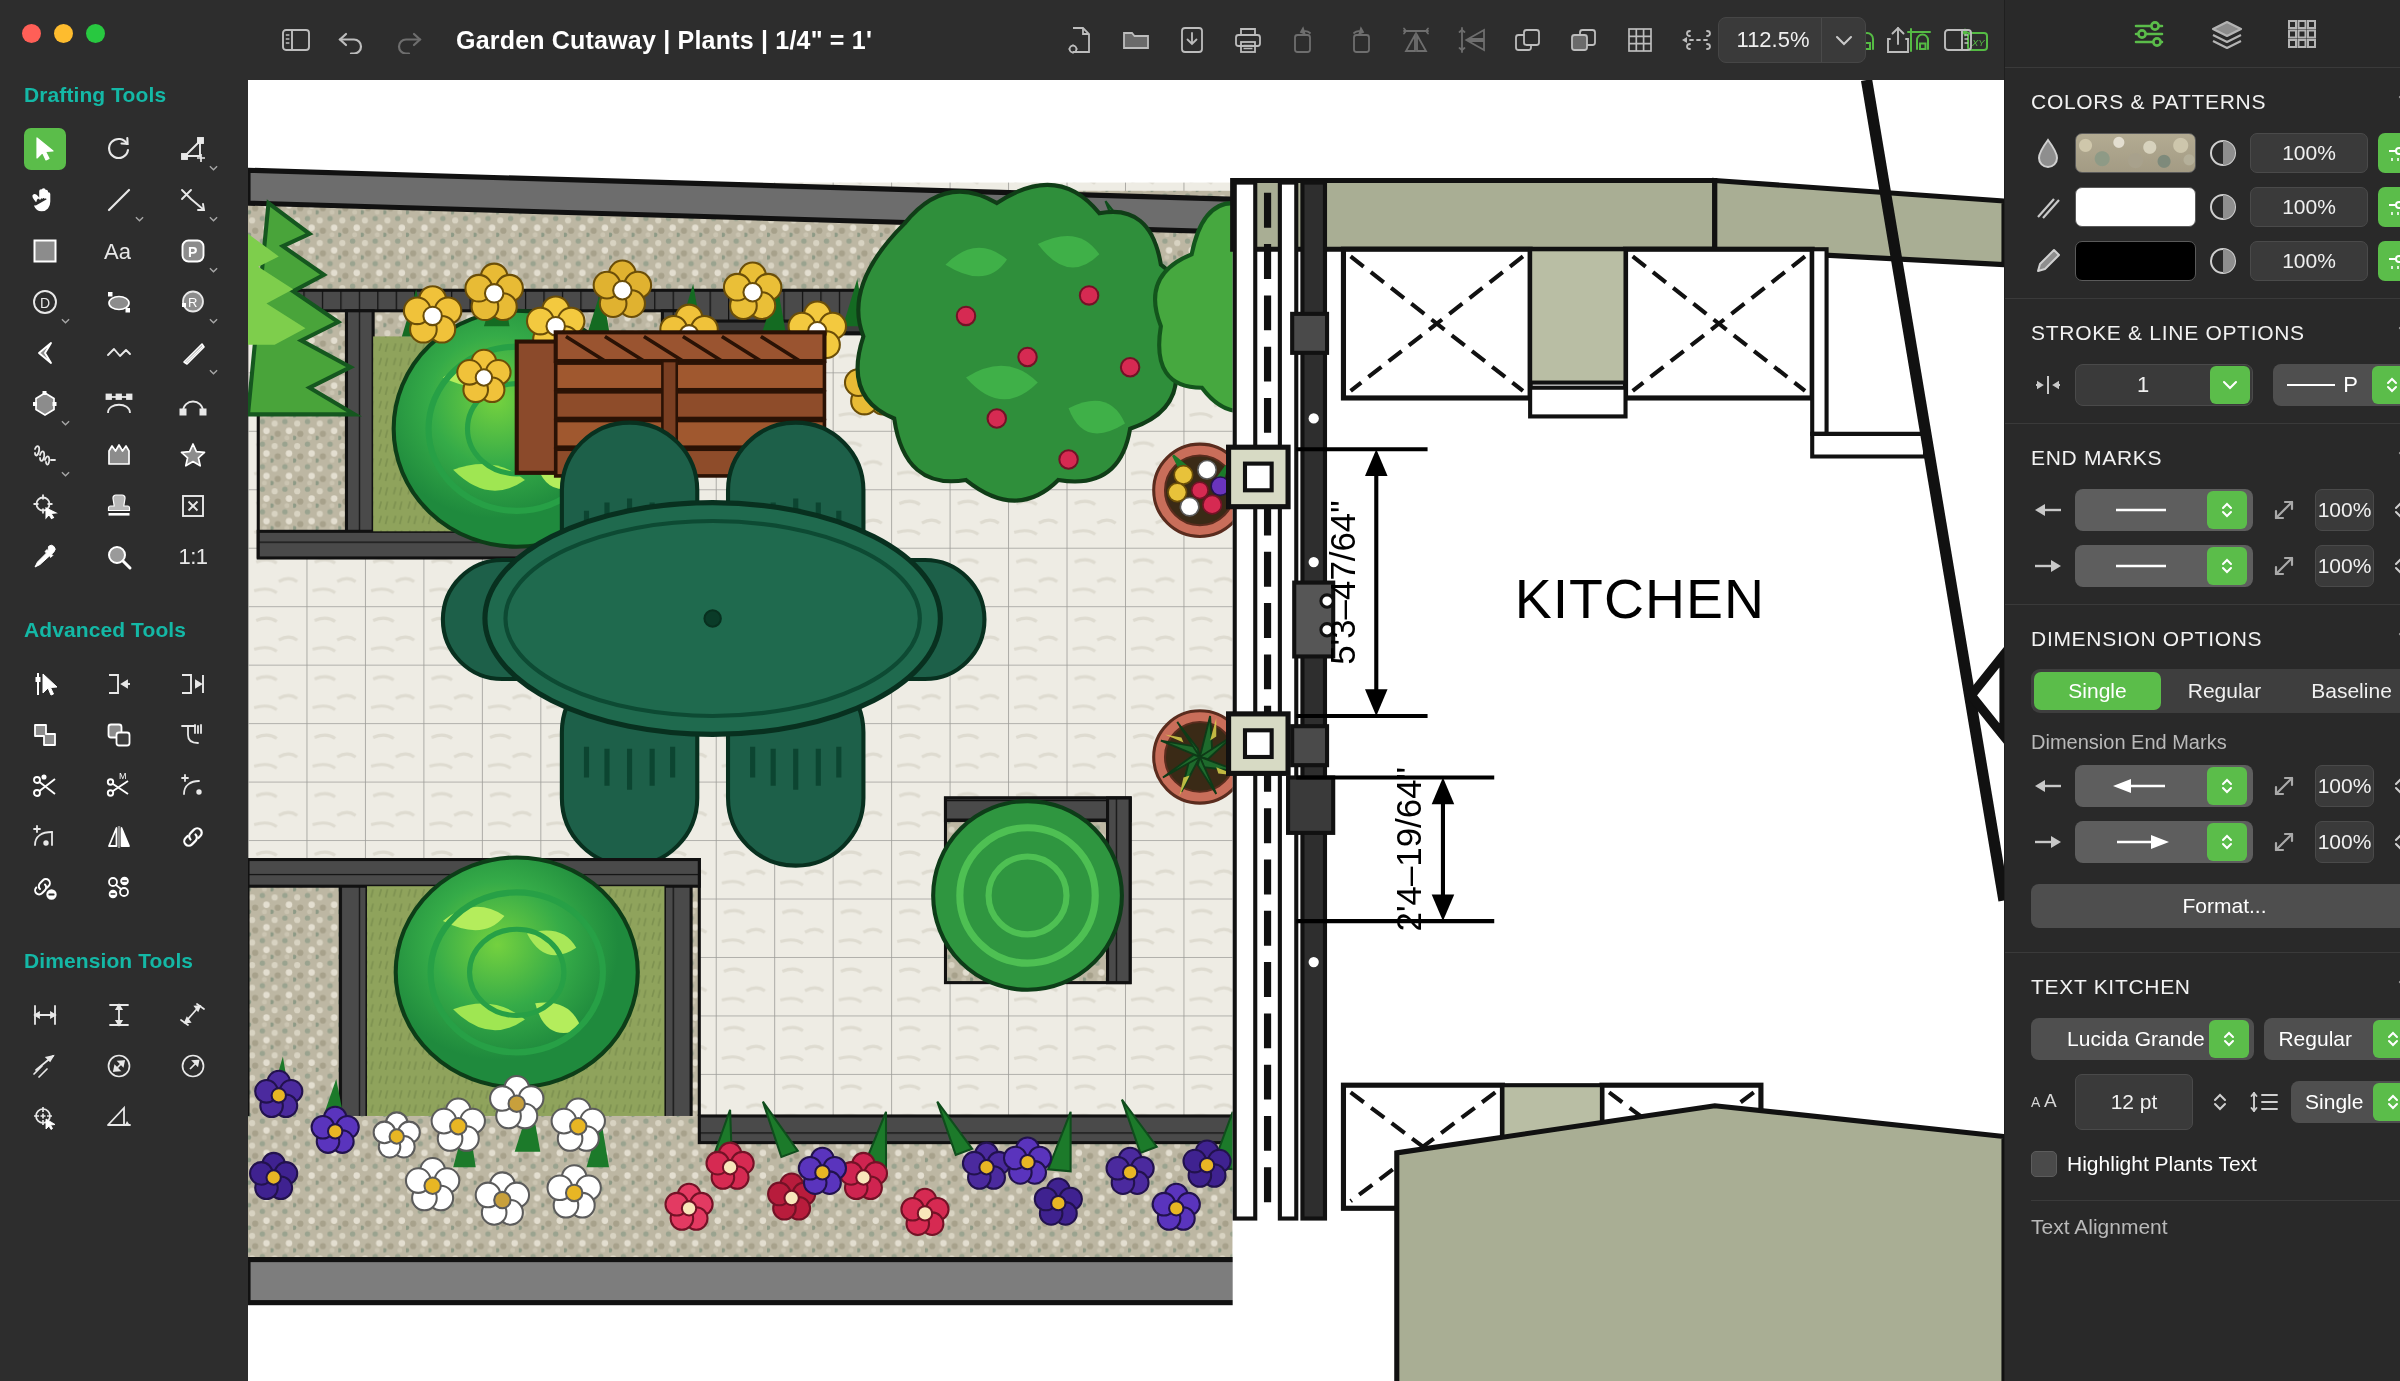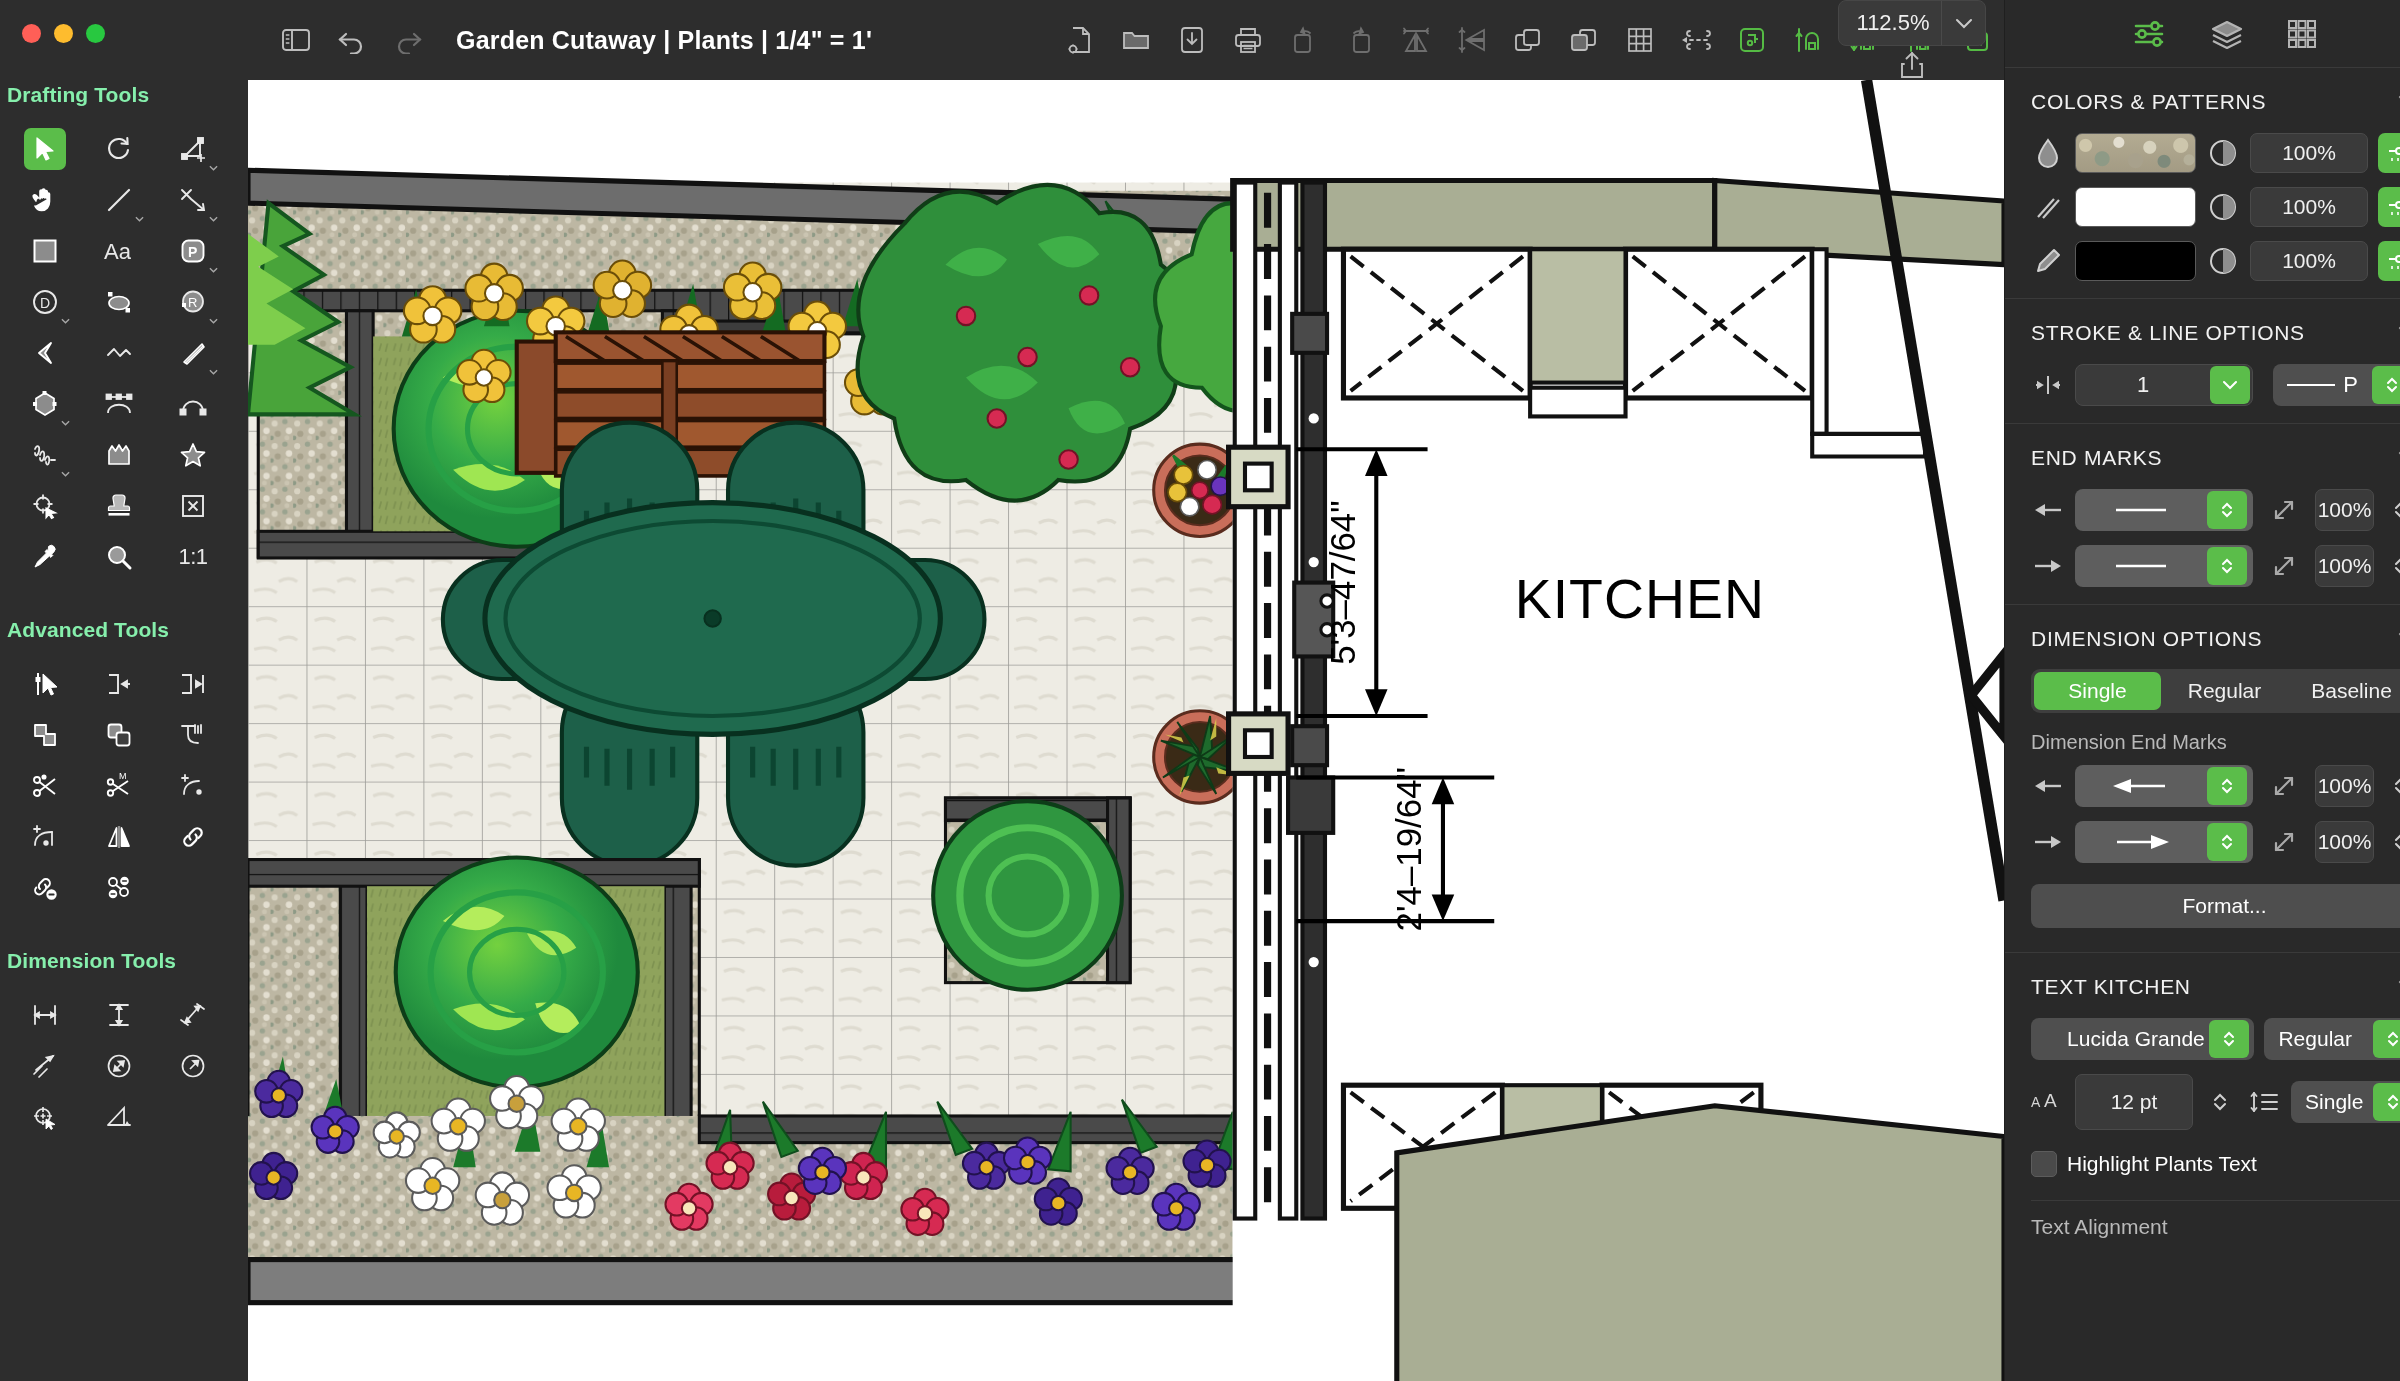--- a/index.html
+++ b/index.html
@@ -16,22 +16,22 @@
     width: 248px; height: 1381px; background: #2d2d2d;
     flex: 0 0 248px; position: relative; overflow: hidden;
   }
   .traffic { display: flex; gap: 13px; padding: 24px 0 0 22px; }
   .traffic span { width: 19px; height: 19px; border-radius: 50%; display: block; }
   .tl-red { background: #ff5f57; }
   .tl-yellow { background: #febc2e; }
   .tl-green { background: #28c840; }
 
   .section-label {
-    color: #86efac; font-size: 21px; font-weight: 700;
-    letter-spacing: .1px; padding: 0 0 0 7px;
+    color: #14b8a6; font-size: 21px; font-weight: 700;
+    letter-spacing: .1px; padding: 0 0 0 24px;
   }
   .tool-grid {
     display: grid; grid-template-columns: repeat(3, 74px);
     padding-left: 8px; margin-top: 16px;
   }
   .tool-cell {
     width: 74px; height: 51px; display: flex;
     align-items: center; justify-content: center; position: relative;
   }
   .tool-btn {
@@ -60,21 +60,21 @@
   }
   .tb-icon.dim { color: #6e6e6e; }
   .tb-icon.green { color: #0ea5e9; font-style: italic; }
   .doc-title {
     color: #ffffff; font-size: 25px; font-weight: 700;
     margin-left: 20px; white-space: nowrap; letter-spacing: .2px;
   }
   .topbar-center { display: flex; align-items: center; margin-left: 180px; }
   .topbar-right {
     position: absolute; right: 18px; top: 0; height: 80px;
-    display: flex; align-items: center; gap: 4px; flex-direction: column;
+    display: flex; align-items: center; gap: 4px;
   }
   .zoom-field {
     height: 46px; background: #3a3a3a; border-radius: 8px;
     display: flex; align-items: center; min-width: 148px;
     border: 1px solid #464646;
   }
   .zoom-val {
     color: #efefef; font-size: 22px; flex: 1; text-align: center;
     padding-left: 6px;
   }

